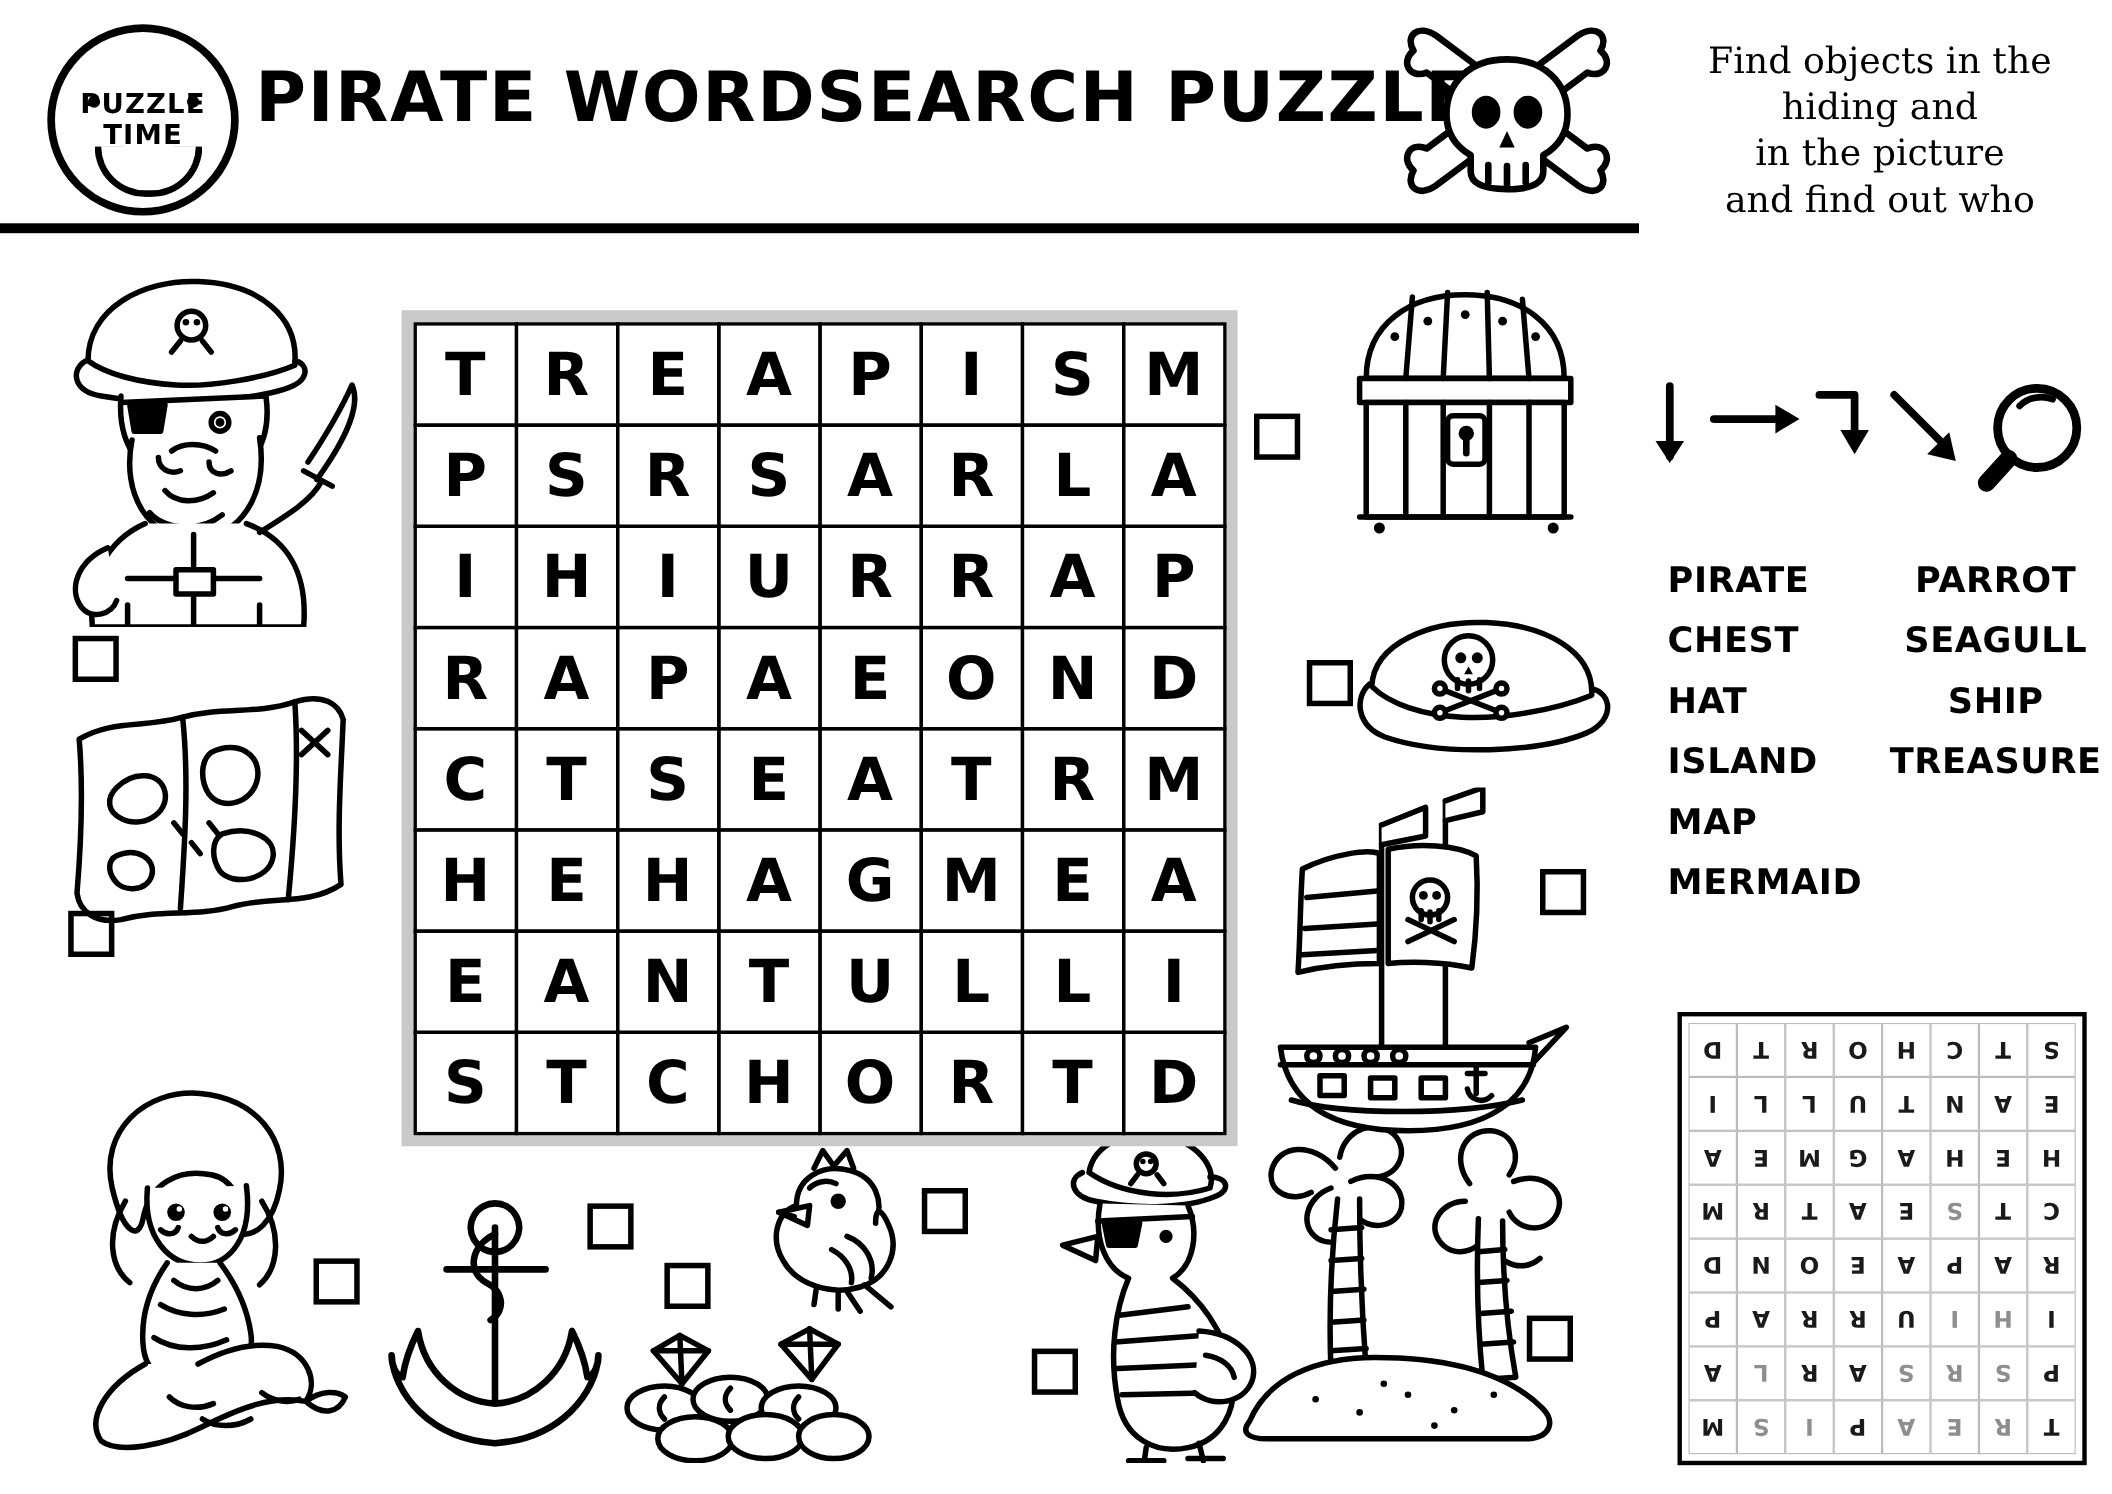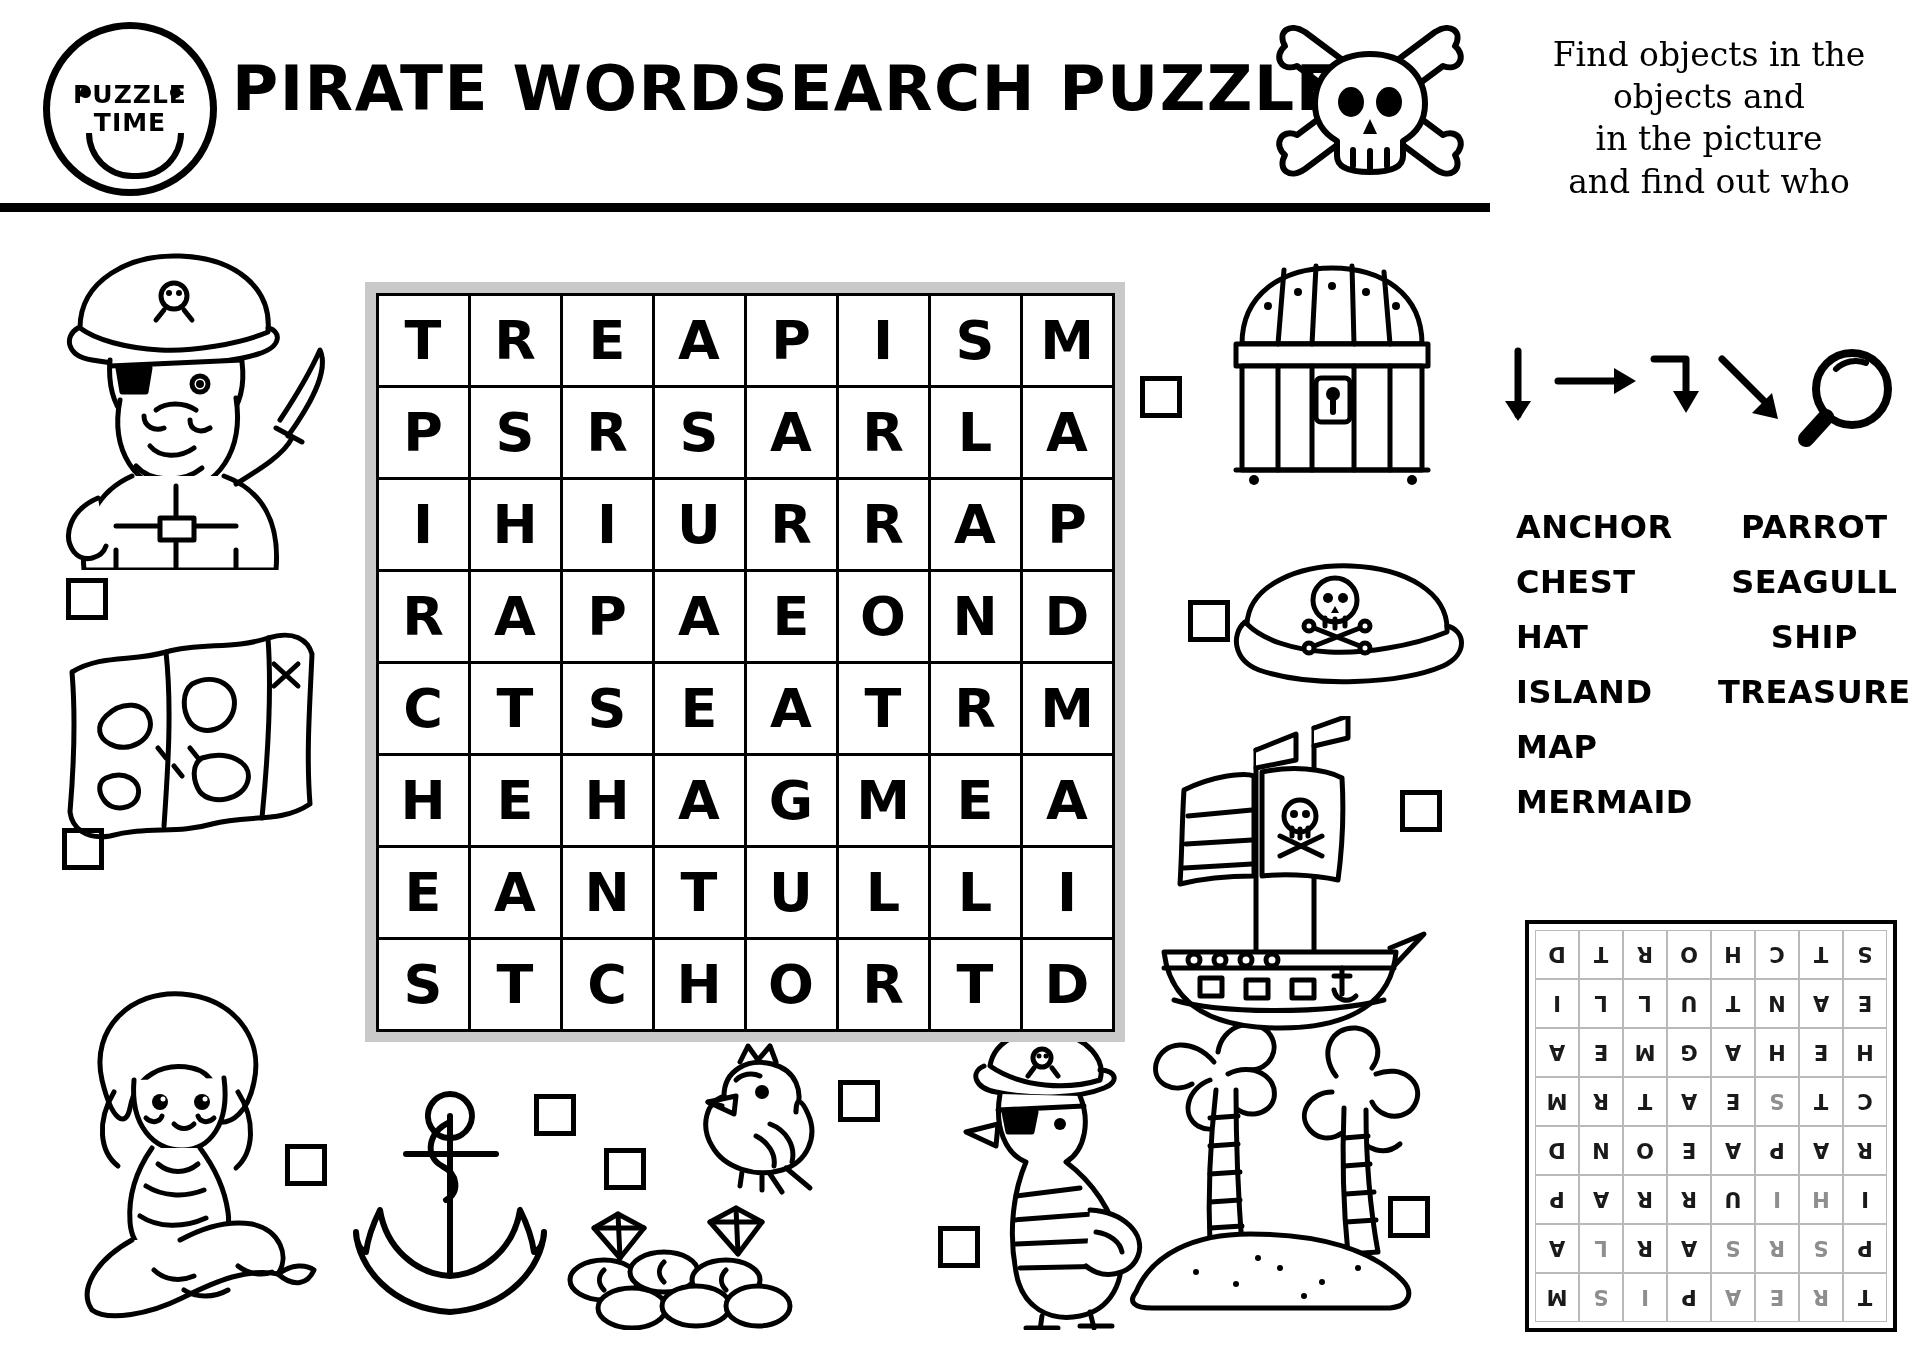--- a/index.html
+++ b/index.html
@@ -488,21 +488,21 @@
         <div class="cell">O</div>
         <div class="cell">R</div>
         <div class="cell">T</div>
         <div class="cell">D</div>
       </div>
   </div>
 
   <div class="rightpanel">
     <div class="instructions">
       <div>Find objects in the</div>
-      <div>objects and</div>
+      <div>hiding and</div>
       <div>in the picture</div>
       <div>and find out who</div>
     </div>
 
     <div class="arrows">
       <svg width="410" height="115" viewBox="0 0 410 115" fill="none" stroke="#000" stroke-width="7" stroke-linecap="round" stroke-linejoin="round">
         <g>
           <path d="M18 6 L18 70"></path>
           <path d="M5 56 L18 76 L31 56" fill="#000" stroke="none"></path>
         </g>
@@ -521,21 +521,21 @@
         <g>
           <circle cx="352" cy="44" r="36" stroke-width="8" fill="#fff"></circle>
           <path d="M326 72 L306 94" stroke-width="16"></path>
           <path d="M336 24 c8 -8 20 -10 30 -6" stroke-width="6"></path>
         </g>
       </svg>
     </div>
 
     <div class="wordcols">
       <div class="wordcol c1">
-        <div>ANCHOR</div>
+        <div>PIRATE</div>
         <div>CHEST</div>
         <div>HAT</div>
         <div>ISLAND</div>
         <div>MAP</div>
         <div>MERMAID</div>
       </div>
       <div class="wordcol c2">
         <div>PARROT</div>
         <div>SEAGULL</div>
         <div>SHIP</div>

